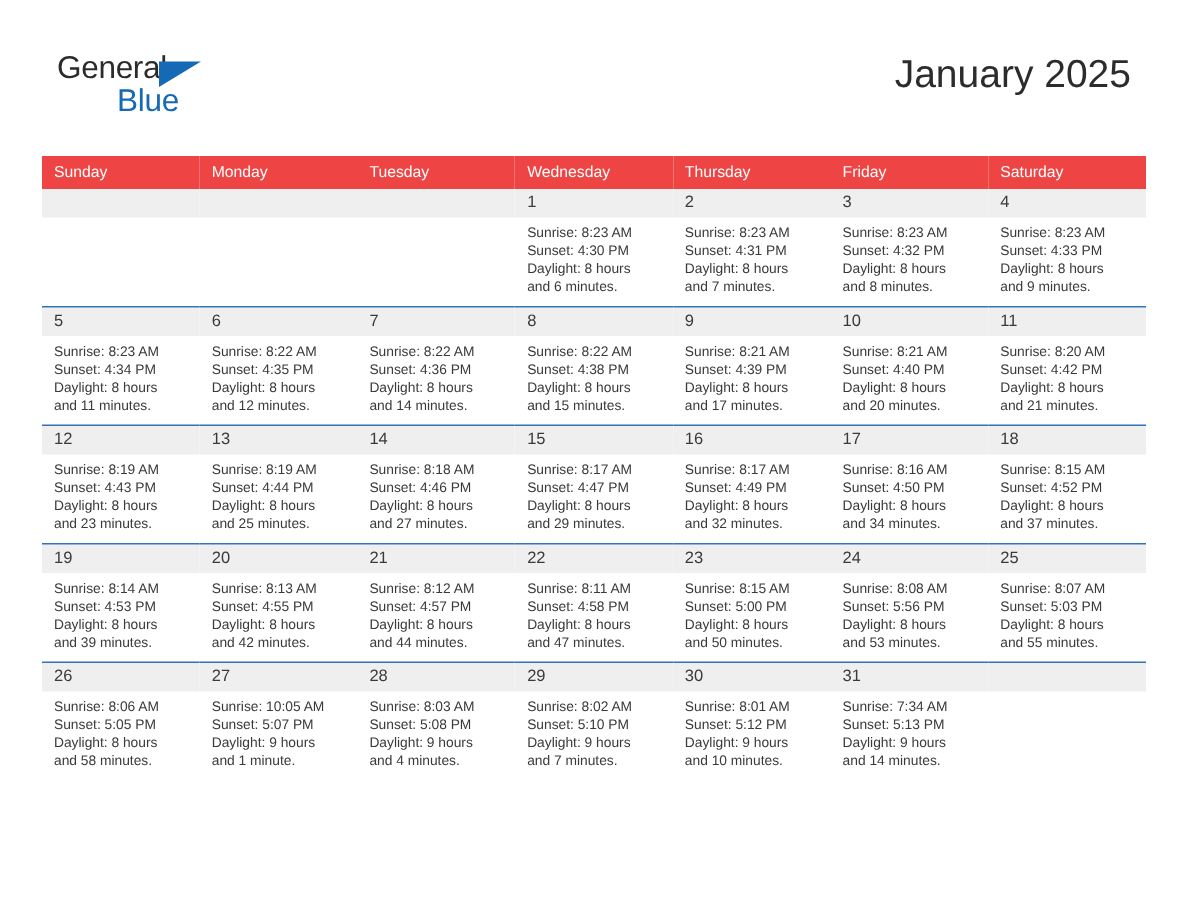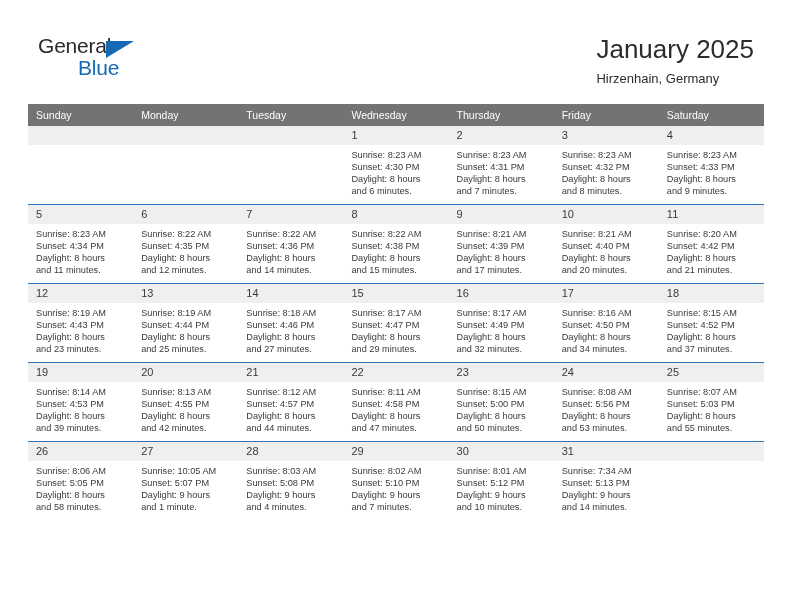--- a/index.html
+++ b/index.html
@@ -86,21 +86,21 @@
   
   .calendar {
     position: absolute;
     left: 28px;
     top: 104px;
     width: 736px;
     border-collapse: collapse;
     table-layout: fixed;
   }
   .calendar th {
-    background: #737373;
+    background: #ef4444;
     color: #ffffff;
     font-size: 10.5px;
     font-weight: normal;
     text-align: left;
     padding: 5px 0 5px 8px;
     height: 11px;
     border: none;
   }
   .calendar td {
     vertical-align: top;
@@ -142,21 +142,20 @@
   <div class="top">
 
     <div class="brand">
       <span class="brand-general">General</span>
       <span class="brand-tri"></span>
       <span class="brand-blue">Blue</span>
     </div>
 
     <div class="title-wrap">
       <div class="cal-title">January 2025</div>
-      <div class="cal-sub">Hirzenhain, Germany</div>
     </div>
 
   </div>
 
   <table class="calendar">
     <thead>
       <tr>
         <th>Sunday</th>
         <th>Monday</th>
         <th>Tuesday</th>

